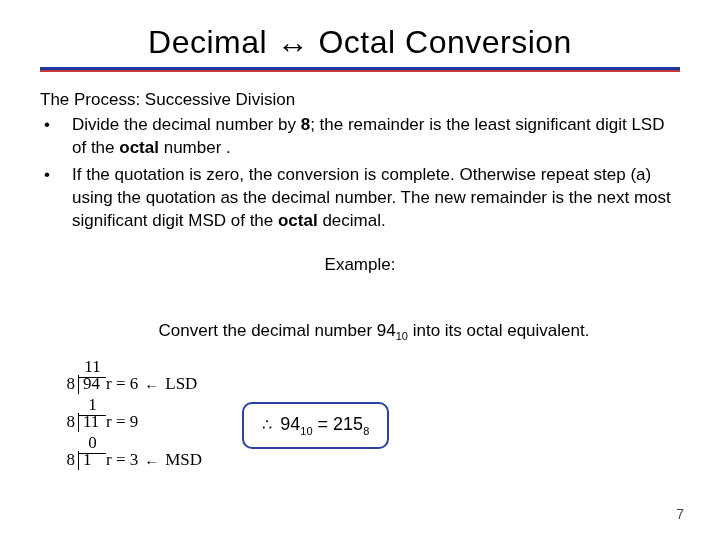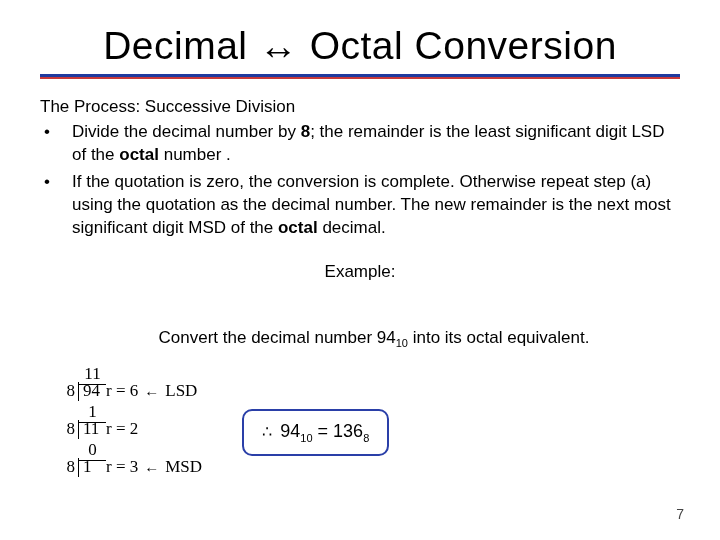--- a/index.html
+++ b/index.html
@@ -4,21 +4,21 @@
 <style>
   * { box-sizing: border-box; margin: 0; padding: 0; }
   body {
     width: 720px; height: 540px;
     font-family: Arial, Helvetica, sans-serif;
     background: #fff; color: #000;
     position: relative;
     padding: 20px 40px 20px 40px;
   }
   .title {
-    font-size: 39px;
+    font-size: 32px;
     font-weight: 400;
     text-align: center;
     margin: 4px 0 6px 0;
     letter-spacing: 0.5px;
   }
   .title-underline {
     height: 0;
     border-top: 3px solid #1f3a9e;
     border-bottom: 2px solid #c63a3a;
     margin: 0 0 18px 0;
@@ -138,38 +138,38 @@
         <span>LSD</span>
       </span>
     </div>
     <div class="ld-row">
       <span class="ld-divisor">8</span>
       <span class="ld-box">
         <span class="ld-quot">1</span>
         <span class="ld-dividend">11</span>
       </span>
       <span class="ld-rem">
-        <span>r = 2</span>
+        <span>r = 9</span>
       </span>
     </div>
     <div class="ld-row">
       <span class="ld-divisor">8</span>
       <span class="ld-box">
         <span class="ld-quot">0</span>
         <span class="ld-dividend">1</span>
       </span>
       <span class="ld-rem">
         <span>r = 3</span>
         <span class="arrow">←</span>
         <span>MSD</span>
       </span>
     </div>
   </div>
 
   <div class="result-box">
     <span class="therefore">∴</span>
     <span>
-      <span>94</span><span class="subn">10</span><span> = </span><span>136</span><span class="subn">8</span>
+      <span>94</span><span class="subn">10</span><span> = </span><span>215</span><span class="subn">8</span>
     </span>
   </div>
 </div>
 
 <div class="page-num">7</div>
 
 </body></html>

